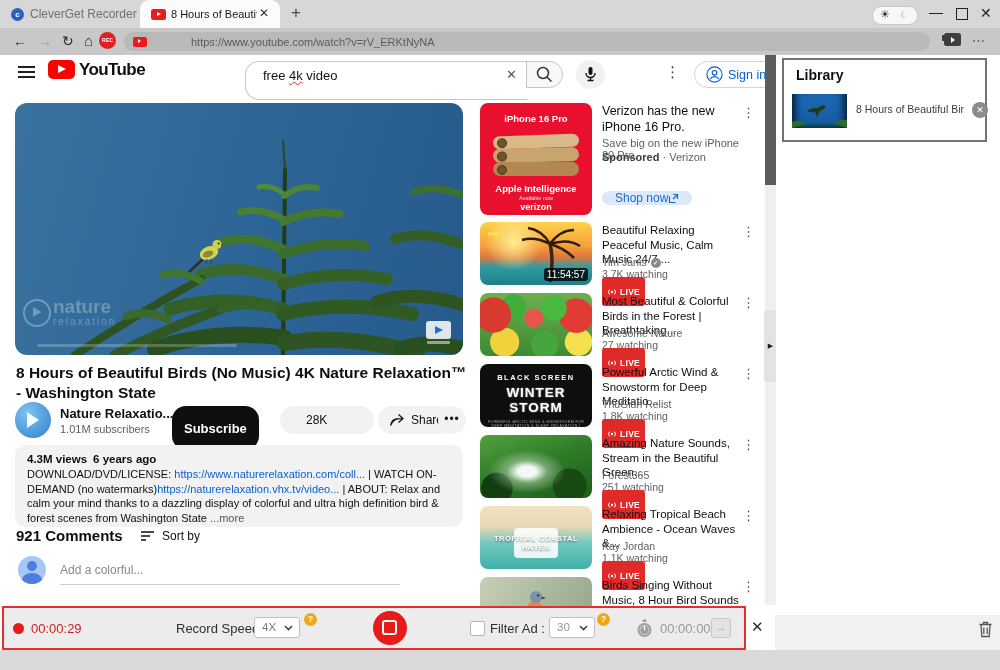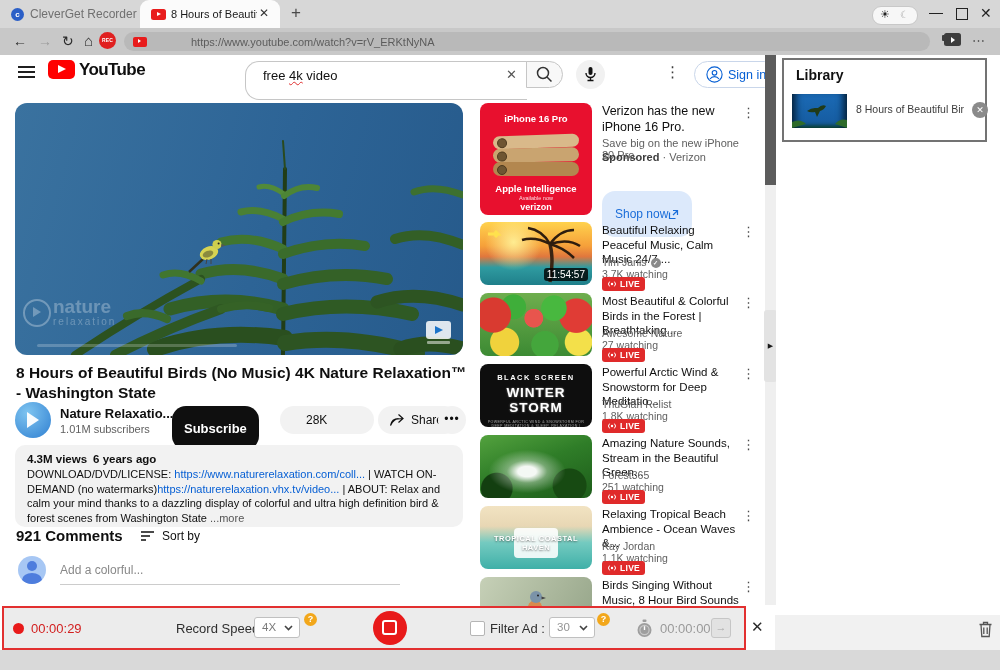--- a/index.html
+++ b/index.html
@@ -97,39 +97,39 @@
   .cm-avatar .head{position:absolute;left:9px;top:5px;width:10px;height:10px;border-radius:50%;background:#4e7ddd;}
   .cm-avatar .body{position:absolute;left:4px;top:17px;width:20px;height:14px;border-radius:50% 50% 0 0;background:#4e7ddd;}
   .cm-field{position:absolute;left:60px;top:563px;width:340px;font-size:12px;color:#888;border-bottom:1px solid #ccc;padding-bottom:7px;}
 
   
   .sb-thumb{position:absolute;left:480px;width:112px;height:63px;border-radius:8px;overflow:hidden;}
   .sb-title{position:absolute;left:602px;width:138px;font-size:11.5px;font-weight:500;color:#0f0f0f;line-height:1.27;}
   .sb-ch{position:absolute;left:602px;width:130px;font-size:10.5px;color:#606060;white-space:nowrap;}
   .sb-watch{position:absolute;left:602px;font-size:10.5px;color:#606060;}
   .sb-kebab{position:absolute;left:742px;font-size:13px;color:#4a4a4a;}
-  .live{position:absolute;left:602px;height:14px;background:#e02a2a;border-radius:3px;display:flex;align-items:center;gap:3px;padding:0 5px;}
+  .live{position:absolute;left:602px;height:29px;background:#e02a2a;border-radius:3px;display:flex;align-items:center;gap:3px;padding:0 5px;}
   .live span{color:#fff;font-size:8.5px;font-weight:bold;letter-spacing:.3px;}
   .dur{position:absolute;right:4px;bottom:4px;background:rgba(0,0,0,.8);color:#fff;font-size:10px;font-weight:500;border-radius:3px;padding:1px 3px;}
 
   .ad-thumb{position:absolute;left:480px;top:103px;width:112px;height:112px;border-radius:8px;background:#e8102e;overflow:hidden;}
   .ad-h{position:absolute;top:10px;width:112px;text-align:center;color:#fff;font-size:9.5px;font-weight:bold;}
   .phone{position:absolute;left:13px;border-radius:7px;}
   .ph1{top:32px;width:86px;height:13px;background:#d9b98a;transform:rotate(-2deg);}
   .ph2{top:45px;width:86px;height:14px;background:#c9a470;transform:rotate(-1deg);}
   .ph3{top:59px;width:86px;height:14px;background:#b3874f;}
   .lens{position:absolute;width:8px;height:8px;border-radius:50%;background:#6e5532;border:1px solid #4e3a1e;}
   .ad-l1{position:absolute;top:80px;width:112px;text-align:center;color:#fff;font-size:9.5px;font-weight:bold;}
   .ad-l2{position:absolute;top:92px;width:112px;text-align:center;color:rgba(255,255,255,.85);font-size:5.5px;}
   .ad-brand{position:absolute;top:99px;width:112px;text-align:center;color:#fff;font-size:9px;font-weight:bold;}
   .ad-title{position:absolute;left:602px;top:103px;width:142px;font-size:12.5px;font-weight:500;color:#0f0f0f;line-height:1.3;}
   .ad-sub{position:absolute;left:602px;top:137px;width:142px;font-size:11px;color:#606060;}
   .ad-spon{position:absolute;left:602px;top:151px;font-size:11px;color:#606060;}
   .ad-spon b{color:#3c3c3c;font-weight:bold;}
-  .shopnow{position:absolute;left:602px;top:191px;height:14px;border-radius:13px;background:#dce9fb;display:flex;align-items:center;padding:16px 13px;}
+  .shopnow{position:absolute;left:602px;top:191px;height:14px;border-radius:13px;background:#dce9fb;display:flex;align-items:center;padding:0 13px;}
   .shopnow span{color:#1a6dd9;font-size:12px;font-weight:500;}
 
   .th-sunset{background:radial-gradient(circle at 30% 32%,rgba(255,240,150,.95),rgba(255,240,150,0) 32%),linear-gradient(#ffd24d 0%,#f6a03a 38%,#e0773d 55%,#2f9ba0 72%,#1f7f8a 100%);}
   .th-parrots{background:radial-gradient(circle at 12% 35%,#d93a30 0 16%,transparent 17%),radial-gradient(circle at 30% 22%,#3fae3a 0 13%,transparent 14%),radial-gradient(circle at 48% 40%,#e8554d 0 13%,transparent 14%),radial-gradient(circle at 66% 24%,#48b83f 0 14%,transparent 15%),radial-gradient(circle at 86% 36%,#e03c35 0 16%,transparent 17%),radial-gradient(circle at 22% 78%,#f0d23c 0 14%,transparent 15%),radial-gradient(circle at 58% 82%,#44a63c 0 16%,transparent 17%),radial-gradient(circle at 88% 78%,#f3e04a 0 12%,transparent 13%),linear-gradient(#6fae4e,#3c8a33);}
   .th-winter{background:#0e0e0e;text-align:center;}
   .tw-1{margin-top:9px;color:#fff;font-size:7.5px;font-weight:bold;letter-spacing:1.5px;}
   .tw-2{margin-top:3px;color:#fff;font-size:13.5px;font-weight:bold;letter-spacing:1px;text-shadow:0 0 2px #888;}
   .tw-3{margin-top:5px;color:rgba(255,255,255,.6);font-size:3.6px;letter-spacing:.4px;padding:0 6px;}
   .th-stream{background:radial-gradient(ellipse at 42% 58%,rgba(255,255,255,.95) 0 10%,rgba(255,255,255,.35) 22%,transparent 42%),radial-gradient(circle at 15% 85%,#133f10 0 14%,transparent 15%),radial-gradient(circle at 80% 80%,#174a12 0 16%,transparent 17%),linear-gradient(160deg,#53a23e 0%,#2f7d28 45%,#1d5c1a 100%);}
   .th-tropical{background:linear-gradient(#f2e3c2 0%,#e8d7b4 32%,#74cac0 58%,#3fb0a8 100%);}

